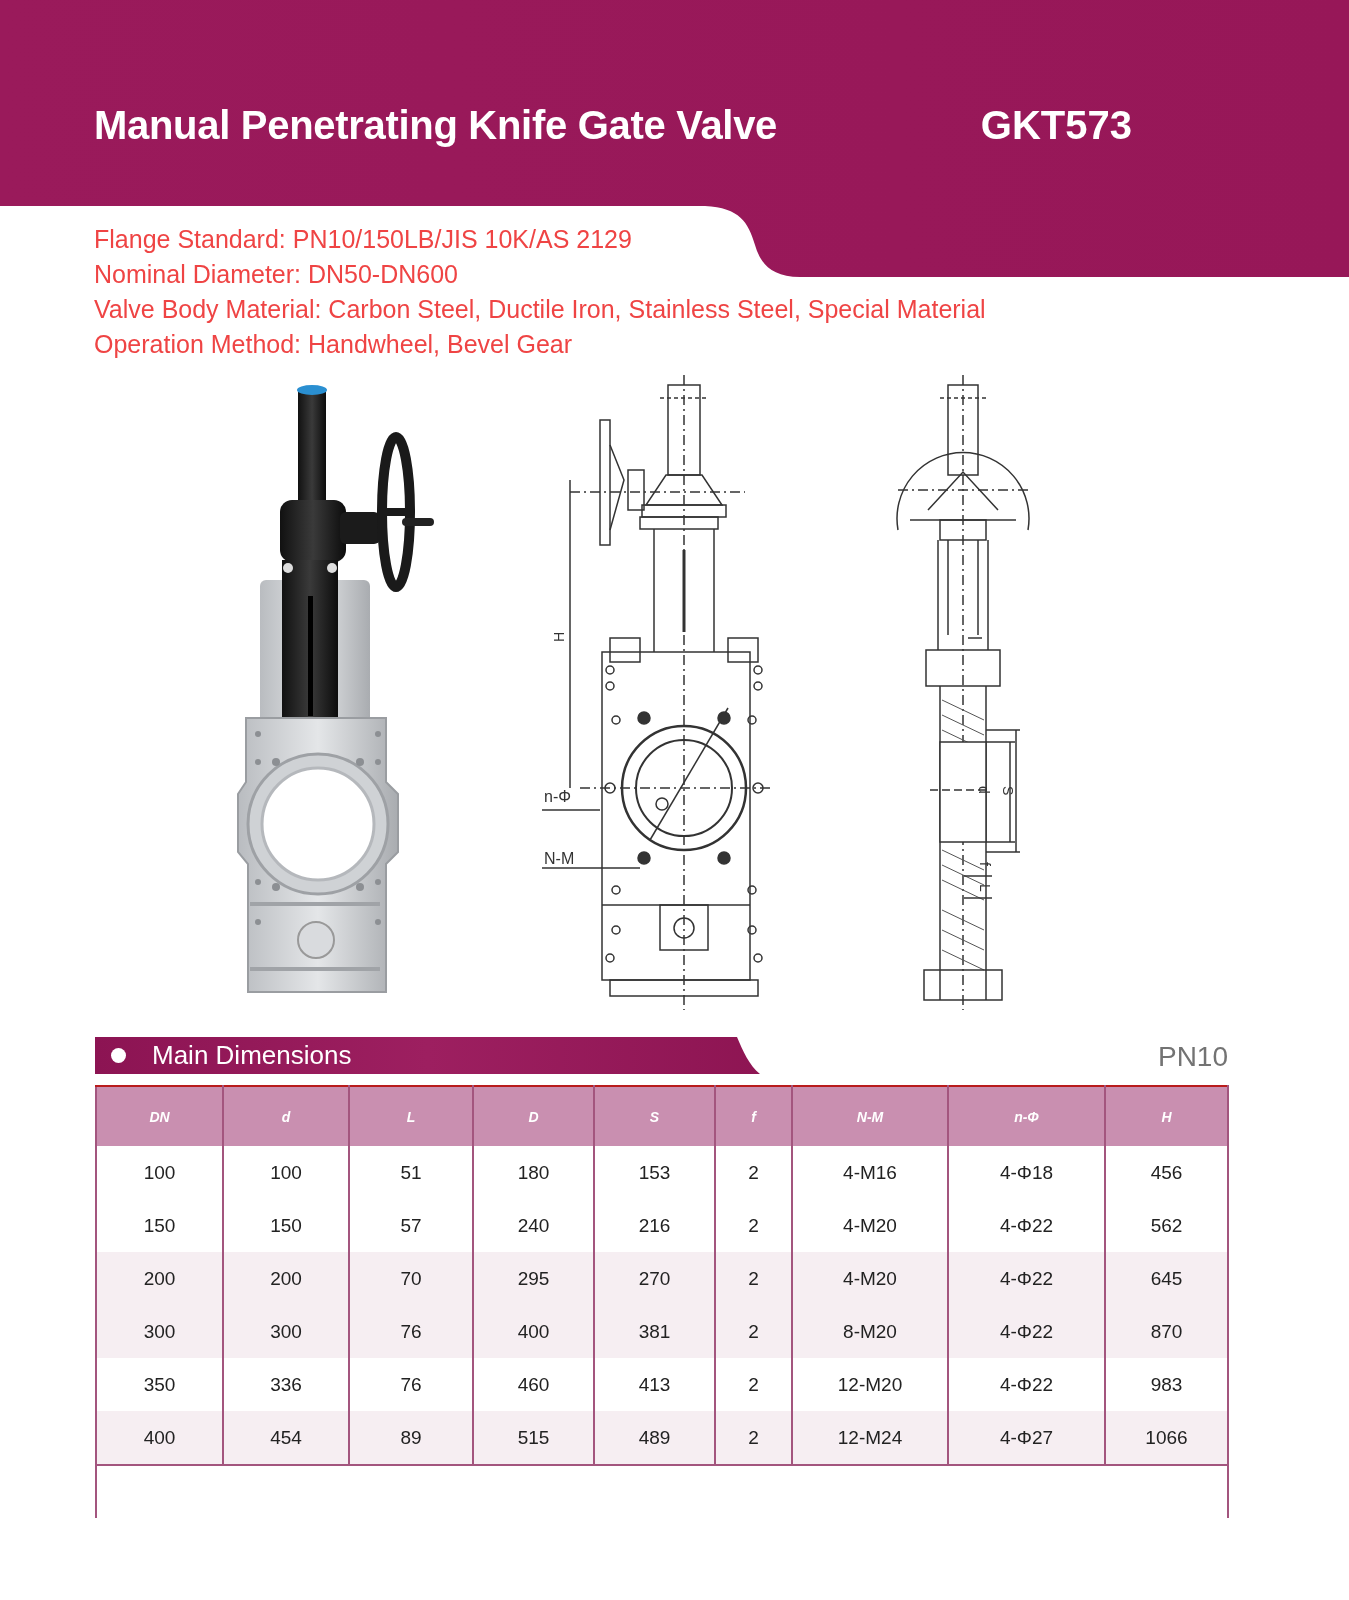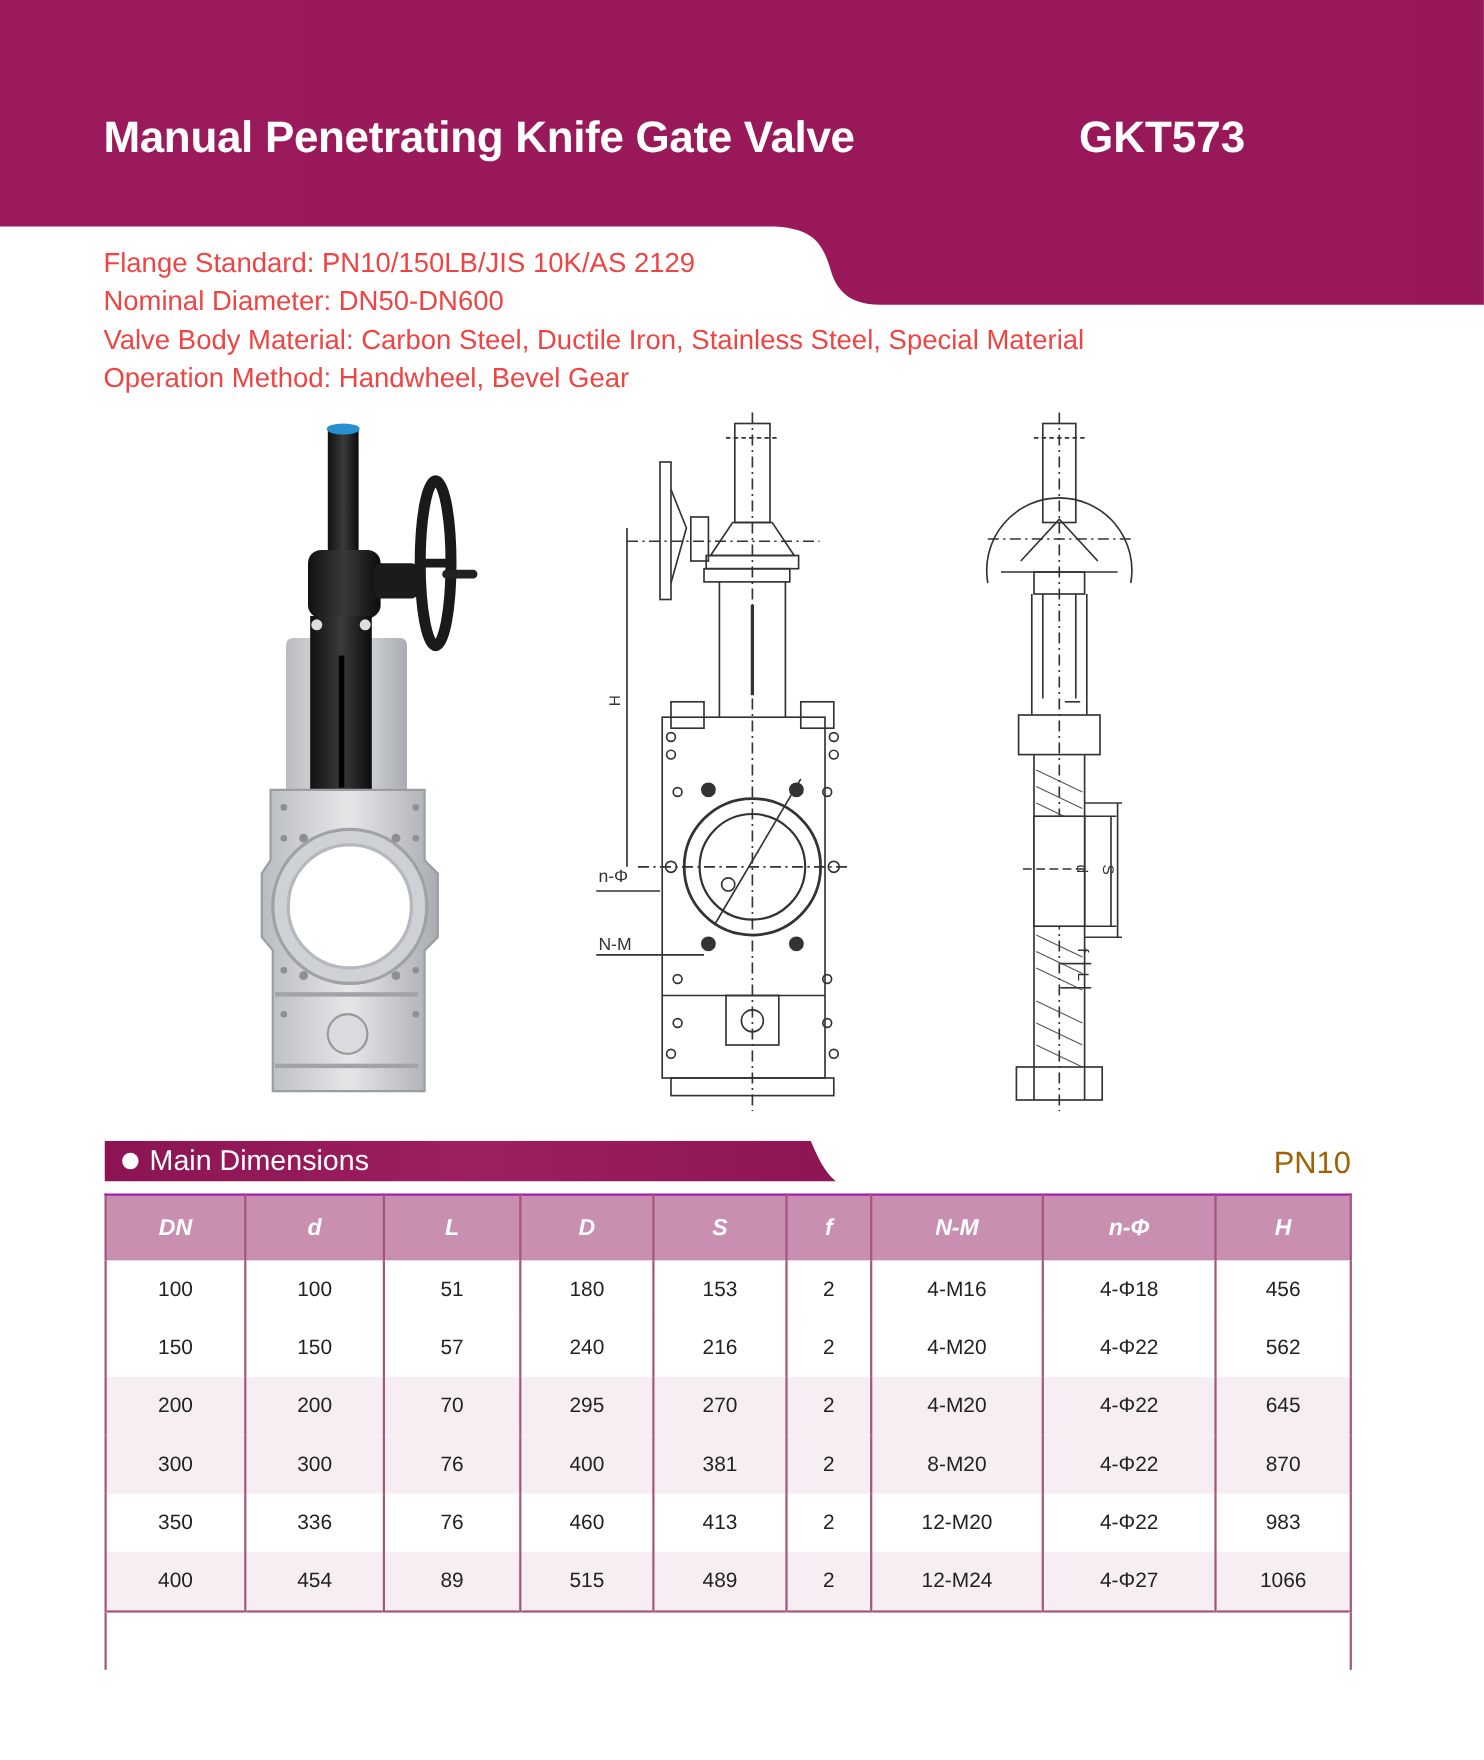--- a/index.html
+++ b/index.html
@@ -7,26 +7,26 @@
   .header-band { position:absolute; left:0; top:0; width:1252px; height:280px; }
   .header-band svg { position:absolute; left:0; top:0; }
   .title { position:absolute; left:94px; top:103px; font-size:40px; font-weight:bold; color:#ffffff; letter-spacing:-0.3px; }
   .model { position:absolute; right:120px; top:103px; font-size:40px; font-weight:bold; color:#ffffff;margin-left:38px; }
   .specs { position:absolute; left:94px; top:222px; font-size:25px; color:#ef4444; line-height:35px; }
   .specs div { white-space:nowrap; }
   .figures { position:absolute; left:0; top:370px; width:1349px; height:660px; }
   .fig { position:absolute; }
   .section-bar { position:absolute; left:95px; top:1037px; width:680px; height:37px; }
   .section-bar svg { position:absolute; left:0; top:0; }
-  .section-label { position:absolute; left:16px; top:3px; color:#fff; font-size:26px; display:flex; align-items:center; gap:10px; }
+  .section-label { position:absolute; left:16px; top:3px; color:#fff; font-size:26px; display:flex; align-items:center; gap:26px; }
   .bullet { width:15px; height:15px; border-radius:50%; background:#fff; display:inline-block; }
-  .pn { position:absolute; right:121px; top:1041px; font-size:28px; color:#a16207; }
+  .pn { position:absolute; right:121px; top:1041px; font-size:28px; color:#737373; }
   table { position:absolute; left:95px; top:1085px; border-collapse:collapse; width:1132px; table-layout:fixed; }
   th, td { border-left:2px solid #a3557e; border-right:2px solid #a3557e; text-align:center; }
-  th { background:#c98fb0; color:#fff; font-style:italic; font-weight:bold; font-size:21px; height:57px; border-top:2px solid #a21caf; }
+  th { background:#c98fb0; color:#fff; font-style:italic; font-weight:bold; font-size:14px; height:57px; border-top:2px solid #b91c1c; }
   td { font-size:19px; color:#222; height:51px; }
   tr.odd td { background:#ffffff; }
   tr.even td { background:#f6eef2; }
   tr.blank td { height:50px; background:#fff; border-top:2px solid #a3557e; }
 </style>
 </head>
 <body>
 
 <div class="header-band">
   <svg width="1349" height="280" viewBox="0 0 1349 280">

